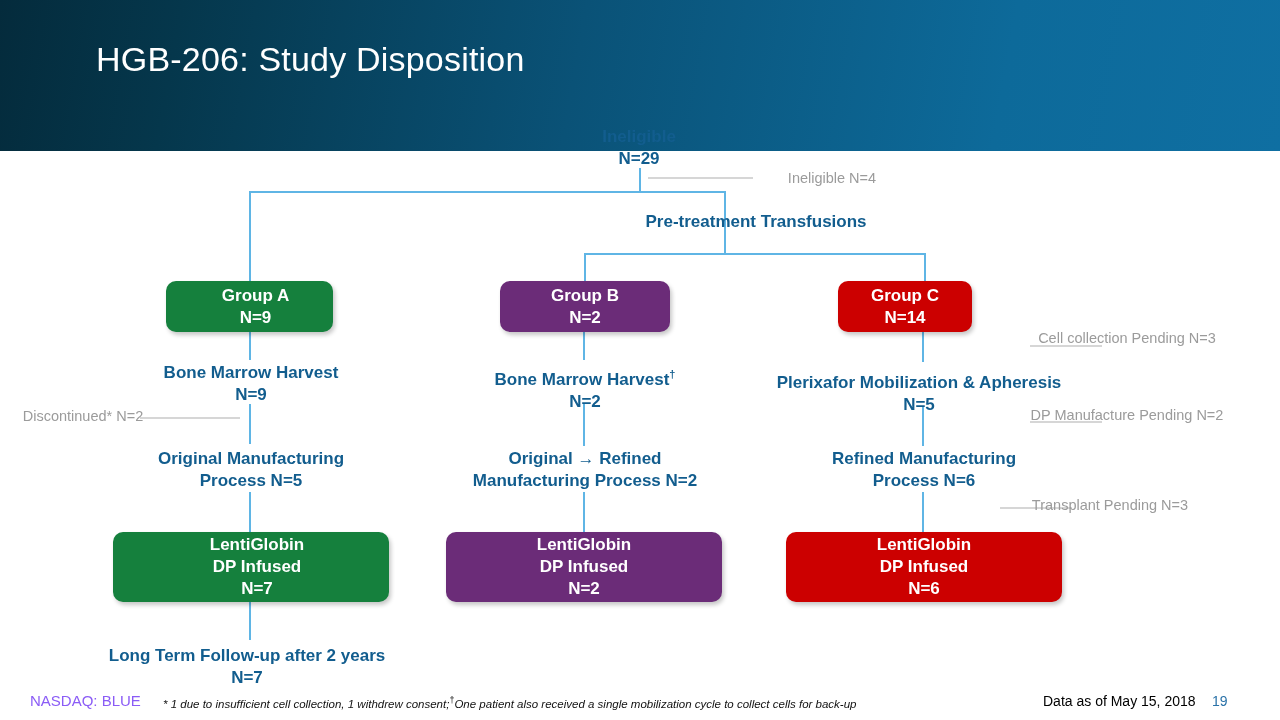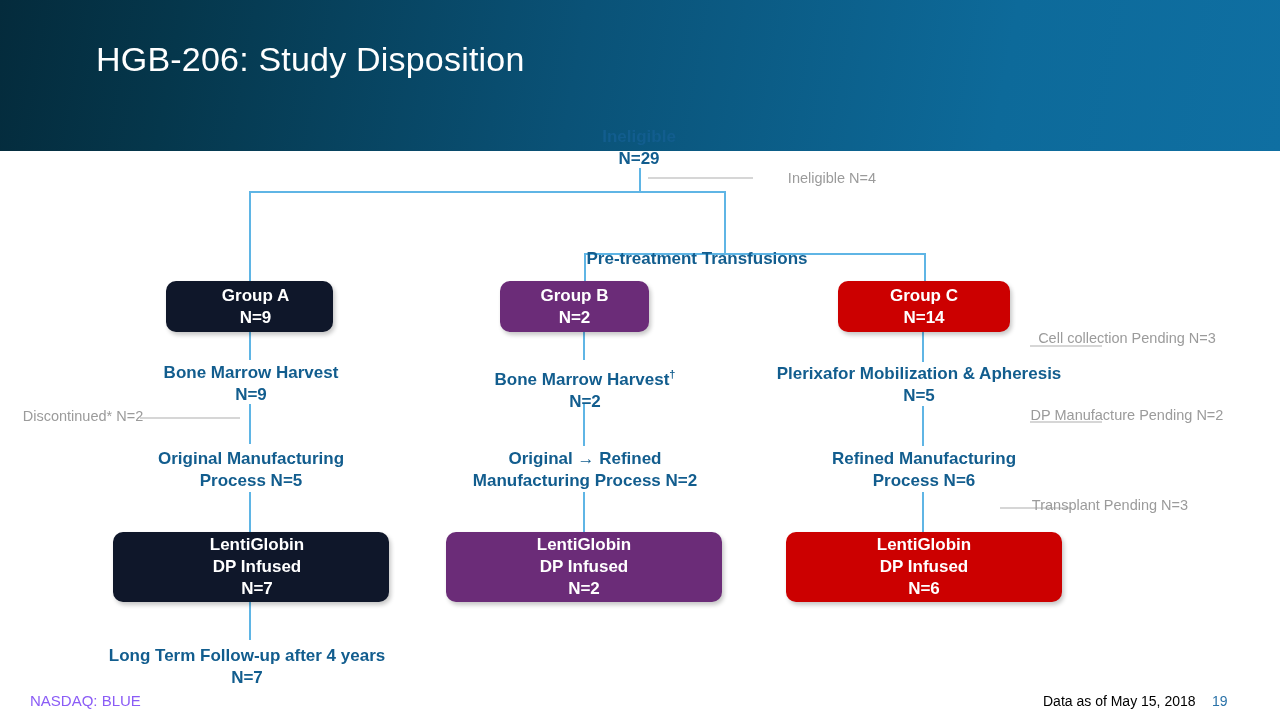--- a/index.html
+++ b/index.html
@@ -54,21 +54,21 @@
     border-radius: 10px;
     color: #ffffff;
     font-weight: bold;
     font-size: 17px;
     line-height: 22px;
     text-align: center;
     display: flex; flex-direction: column;
     align-items: center; justify-content: center;
     box-shadow: 2px 3px 4px rgba(0,0,0,0.22);
   }
-  .box.teal   { background: #0f172a; padding-left: 12px; }
+  .box.teal   { background: #15803d; padding-left: 12px; }
   .box.purple { background: #6b2c78; }
   .box.red    { background: #cc0000; }
 
   
   .vline { position: absolute; width: 2px; background: #5fb5e5; }
   .hline { position: absolute; height: 2px; background: #5fb5e5; }
   .gline { position: absolute; height: 2px; background: #d6d6d6; }
 
   
   #nasdaq {
@@ -135,46 +135,46 @@
 
   <div class="flownode" style="left:639px; top:126px;">
     <span>Ineligible</span>
     <span class="ln2">N=29</span>
   </div>
 
   <div class="sidenote" style="left:820px; top:168px;margin-left:12px;">
     <span>Ineligible  N=4</span>
   </div>
 
-  <div class="flownode" style="left:697px; top:211px;margin-top:37px;">
+  <div class="flownode" style="left:756px; top:211px;">
     <span>Pre-treatment Transfusions</span>
   </div>
 
   <div class="box teal" style="left:166px; top:281px; width:167px; height:51px;">
     <span>Group A</span>
     <span>N=9</span>
   </div>
-  <div class="box purple" style="left:500px; top:281px; width:149px; height:51px;">
+  <div class="box purple" style="left:500px; top:281px; width:170px; height:51px;">
     <span>Group B</span>
     <span>N=2</span>
   </div>
-  <div class="box red" style="left:838px; top:281px; width:172px; height:51px;">
+  <div class="box red" style="left:838px; top:281px; width:134px; height:51px;">
     <span>Group C</span>
     <span>N=14</span>
   </div>
 
   <div class="flownode" style="left:251px; top:362px;">
     <span>Bone Marrow Harvest</span>
     <span class="ln2">N=9</span>
   </div>
   <div class="flownode" style="left:585px; top:363px;">
     <span>Bone Marrow Harvest</span><sup>†</sup>
     <span class="ln2">N=2</span>
   </div>
-  <div class="flownode" style="left:919px; top:363px;">
+  <div class="flownode" style="left:919px; top:372px;">
     <span>Plerixafor Mobilization &amp; Apheresis</span>
     <span class="ln2">N=5</span>
   </div>
 
   <div class="sidenote" style="left:1127px; top:328px;">
     <span>Cell collection Pending</span>
     <span class="ln2">N=3</span>
   </div>
 
   <div class="sidenote" style="left:83px; top:406px;">
@@ -215,21 +215,22 @@
     <span>DP Infused</span>
     <span>N=2</span>
   </div>
   <div class="box red" style="left:786px; top:532px; width:276px; height:70px;">
     <span>LentiGlobin</span>
     <span>DP Infused</span>
     <span>N=6</span>
   </div>
 
   <div class="flownode" style="left:247px; top:645px;">
-    <span>Long Term Follow-up after 4 years</span>
+    <span>Long Term Follow-up after 2 years</span>
     <span class="ln2">N=7</span>
   </div>
 
   <div id="nasdaq">NASDAQ: BLUE</div>
+  <div id="footnote"><span>* 1 due to insufficient cell collection, 1 withdrew consent;</span><sup>†</sup><span>One patient also received a single mobilization cycle to collect cells for back-up</span></div>
   <div id="dataas">Data as of May 15, 2018</div>
   <div id="pageno">19</div>
 
 </div>
 
 </body></html>

